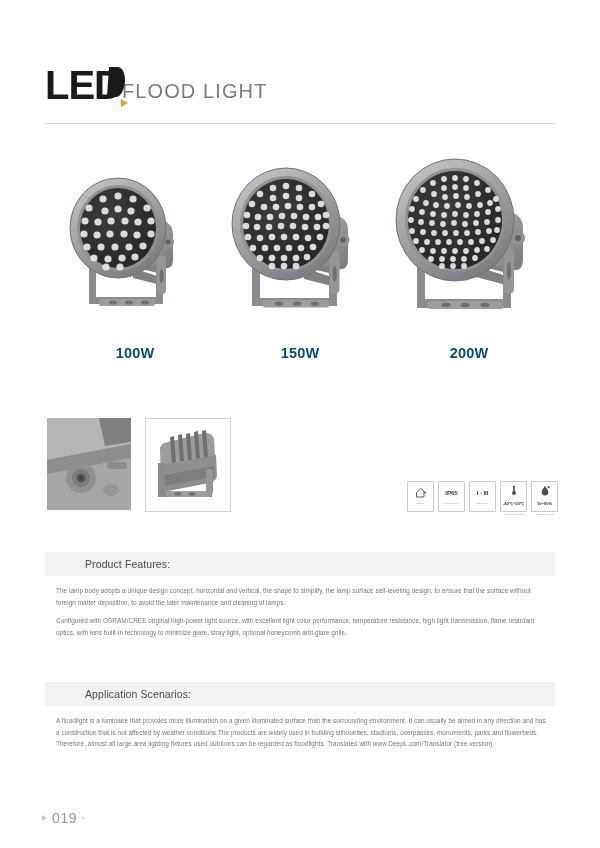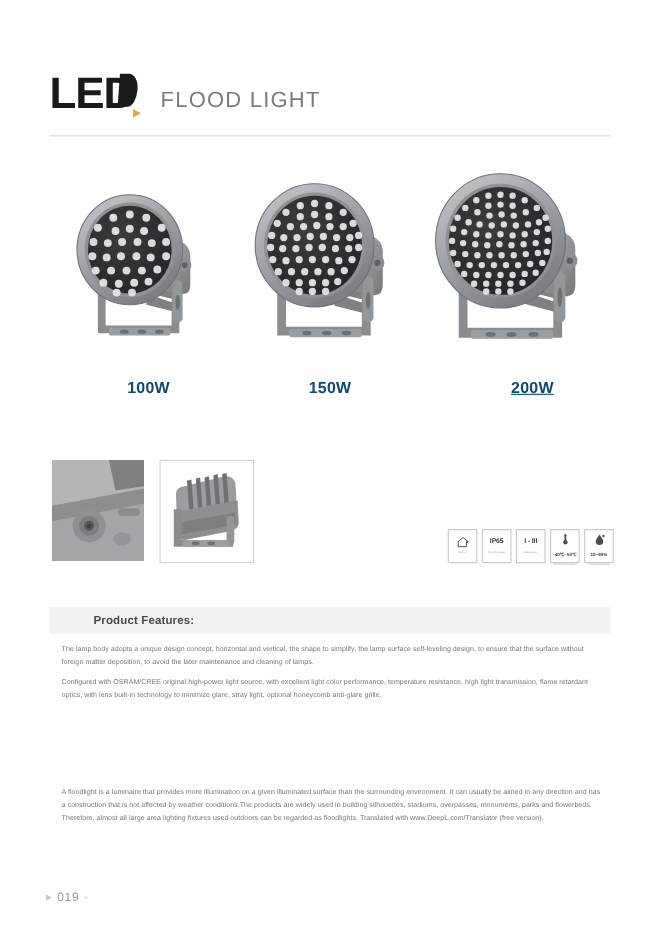--- a/index.html
+++ b/index.html
@@ -54,21 +54,20 @@
     position: absolute;
     right: -6px;
     bottom: -2px;
     width: 0;
     height: 0;
     border-left: 7px solid #e8a33d;
     border-top: 4.5px solid transparent;
     border-bottom: 4.5px solid transparent;
   }
   .flood-title {
-    margin-left: 24px;
     font-size: 20px;
     font-weight: 400;
     letter-spacing: 1.1px;
     color: #7c7c7e;
     line-height: 1;
     padding-bottom: 4px;
   }
   .rule {
     position: absolute;
     left: 45px;
@@ -179,21 +178,21 @@
     left: 45px;
     width: 510px;
     height: 24px;
     background: #f2f2f2;
     display: flex;
     align-items: center;
   }
   .sec-head span {
     margin-left: 11px;
     font-size: 10.5px;
-    font-weight: 700;
+    font-weight: 400;
     color: #4a4a4c;
     letter-spacing: 0.1px;
     padding-left: 29px;
   }
   .sec-body {
     position: absolute;
     left: 56px;
     width: 492px;
   }
   .sec-body p {
@@ -218,21 +217,21 @@
     align-items: center;
     gap: 5px;
   }
   .foot-tri {
     width: 0; height: 0;
     border-left: 5px solid #c6c6c8;
     border-top: 3.2px solid transparent;
     border-bottom: 3.2px solid transparent;
   }
   .foot-num {
-    font-size: 11px;
+    font-size: 14px;
     color: #9a9a9c;
     letter-spacing: 0.6px;
   }
   .foot-dot {
     width: 2.2px; height: 2.2px;
     background: #c6c6c8;
     border-radius: 50%;
   }
 </style>
 </head>
@@ -510,21 +509,21 @@
             <circle cx="71" cy="110" r="2.9"></circle>
         </g>
         <ellipse cx="62" cy="64" rx="59" ry="61" fill="none" stroke="#6f7275" stroke-width="1"></ellipse>
       </svg>
     </div>
   </div>
 
   <div class="label-row">
     <div class="wlabel" style="left:45px; width:90px;">100W</div>
     <div class="wlabel" style="left:210px; width:90px;text-align:center;">150W</div>
-    <div class="wlabel" style="left:394px; width:90px;text-decoration:underline;">200W</div>
+    <div class="wlabel" style="left:379px; width:90px;">200W</div>
   </div>
 
   <div class="thumbs">
     <div class="thumb t1">
       <svg width="84" height="92" viewBox="0 0 84 92">
         <rect width="84" height="92" fill="#9a9da0"></rect>
         <path d="M0 0 L84 0 L84 26 L0 42 Z" fill="#b3b6b9"></path>
         <path d="M0 42 L84 26 L84 40 L0 56 Z" fill="#8c8f92"></path>
         <path d="M0 56 L84 40 L84 92 L0 92 Z" fill="#a4a7aa"></path>
         <path d="M52 0 L84 0 L84 24 L58 28 Z" fill="#7e8184"></path>
@@ -604,20 +603,23 @@
   </div>
 
   <div class="sec-head" id="features-head">
     <span>Product Features:</span>
   </div>
   <div class="sec-body" id="features-body">
     <p>The lamp body adopts a unique design concept, horizontal and vertical, the shape to simplify, the lamp surface self-leveling design, to ensure that the surface without foreign matter deposition, to avoid the later maintenance and cleaning of lamps.</p>
     <p>Configured with OSRAM/CREE original high-power light source, with excellent light color performance, temperature resistance, high light transmission, flame retardant optics, with lens built-in technology to minimize glare, stray light, optional honeycomb anti-glare grille.</p>
   </div>
 
+  <div class="sec-head" id="scenarios-head">
+    <span>Application Scenarios:</span>
+  </div>
   <div class="sec-body" id="scenarios-body">
     <p>A floodlight is a luminaire that provides more illumination on a given illuminated surface than the surrounding environment. It can usually be aimed in any direction and has a construction that is not affected by weather conditions.The products are widely used in building silhouettes, stadiums, overpasses, monuments, parks and flowerbeds. Therefore, almost all large area lighting fixtures used outdoors can be regarded as floodlights. Translated with www.DeepL.com/Translator (free version).</p>
   </div>
 
   <div class="footer">
     <span class="foot-tri"></span>
     <span class="foot-num">019</span>
     <span class="foot-dot"></span>
   </div>
 

